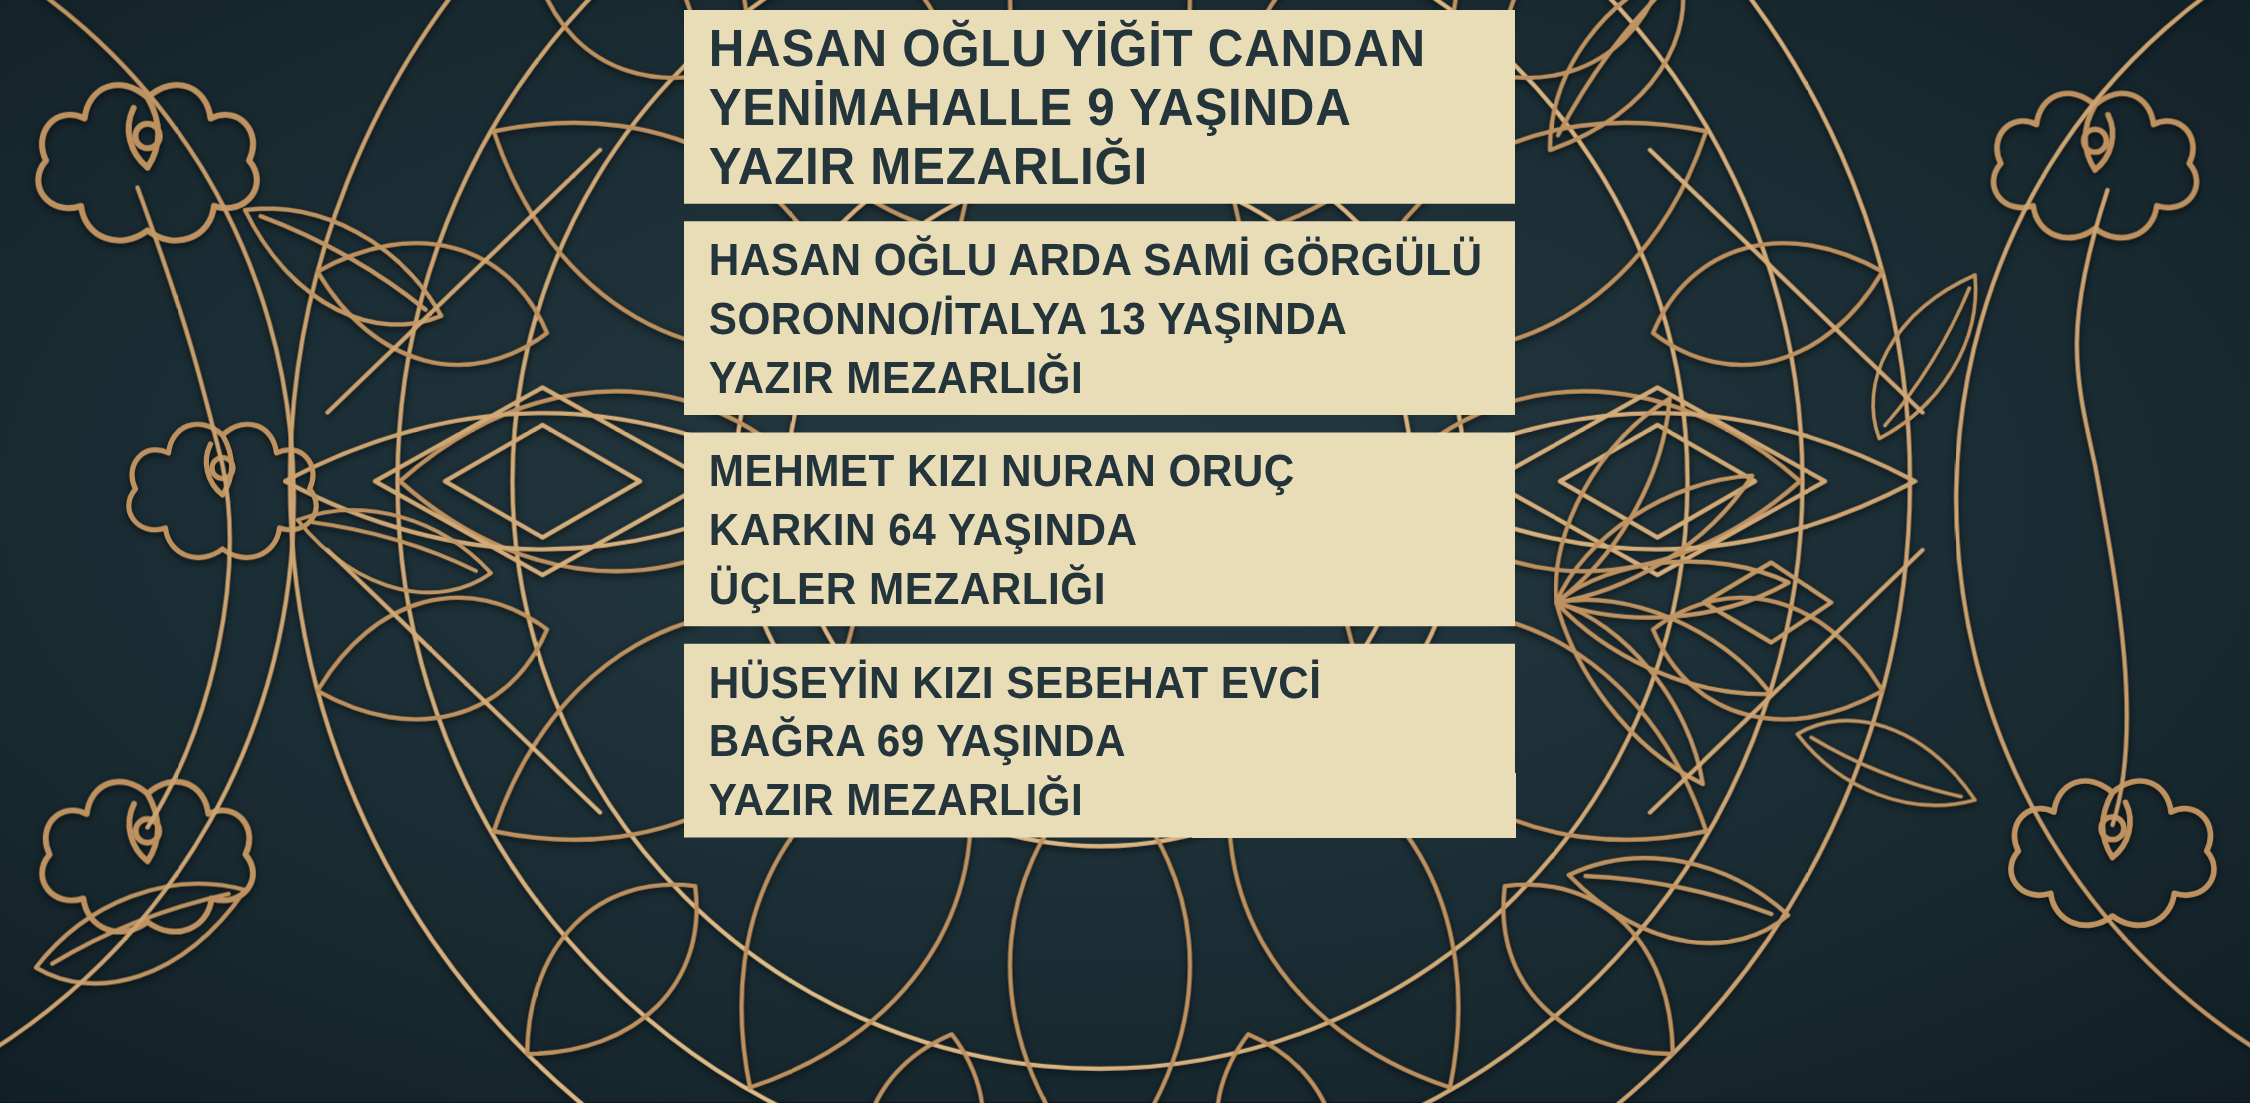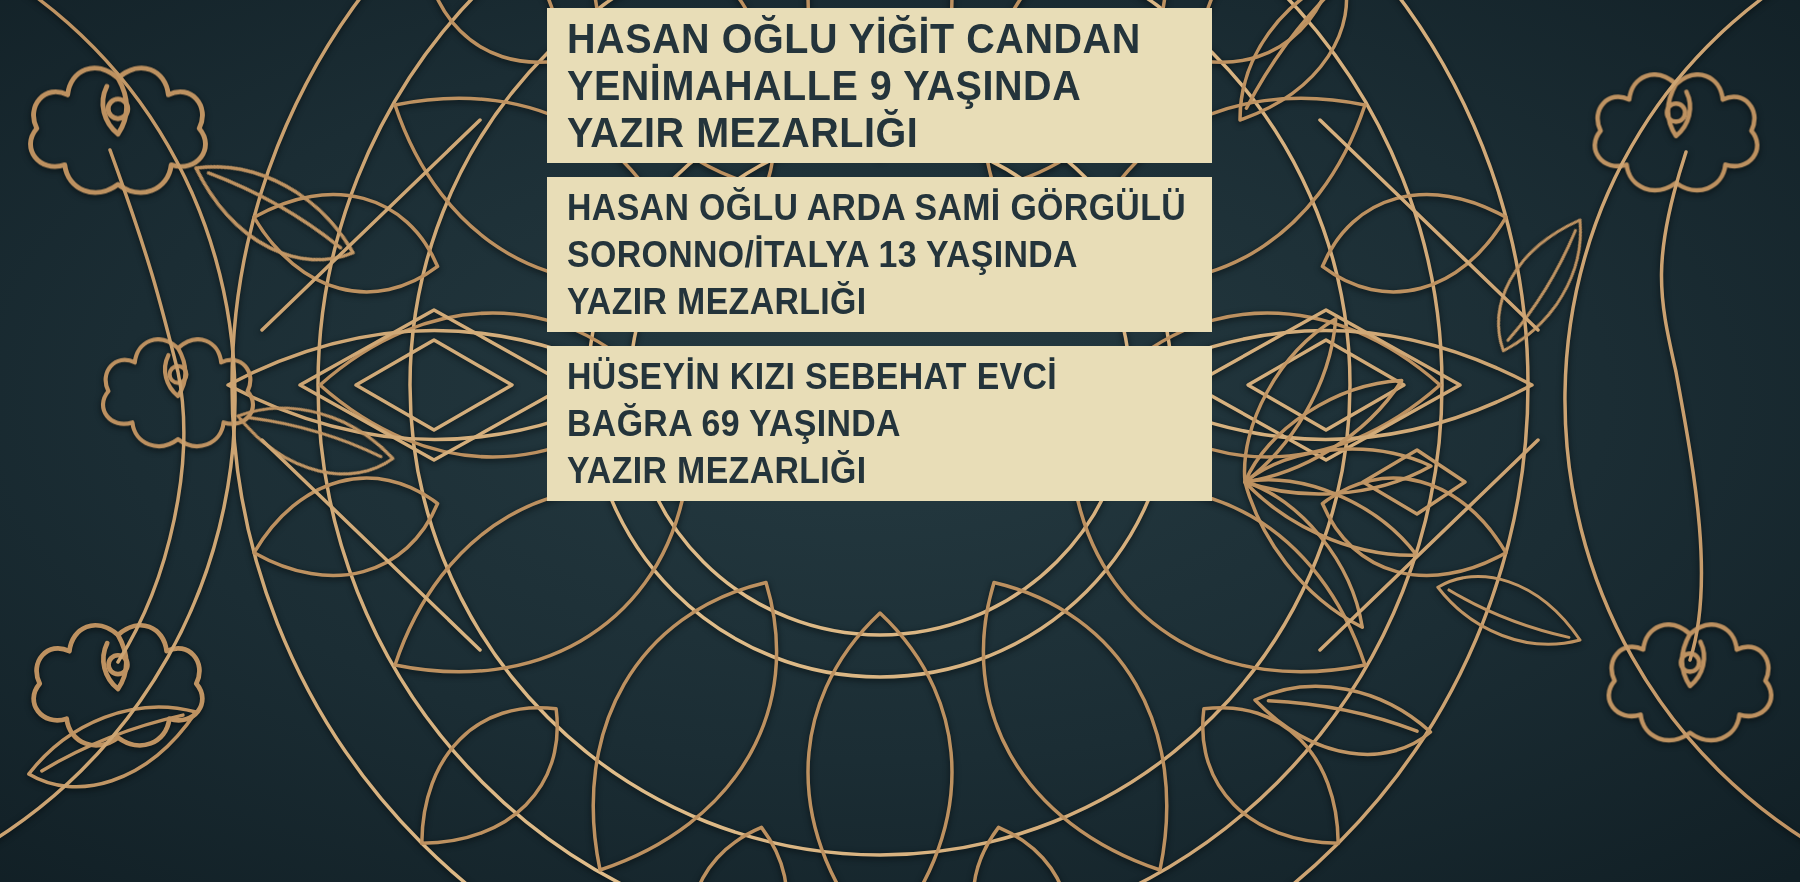--- a/index.html
+++ b/index.html
@@ -156,20 +156,25 @@
       <p>YAZIR MEZARLIĞI</p>
     </section>
 
     <section class="card">
       <p>HASAN OĞLU ARDA SAMİ GÖRGÜLÜ</p>
       <p>SORONNO/İTALYA 13 YAŞINDA</p>
       <p>YAZIR MEZARLIĞI</p>
     </section>
 
 
+    <section class="card">
+      <p>MEHMET KIZI NURAN ORUÇ</p>
+      <p>KARKIN 64 YAŞINDA</p>
+      <p>ÜÇLER MEZARLIĞI</p>
+    </section>
 
     <section class="card">
       <p>HÜSEYİN KIZI SEBEHAT EVCİ</p>
       <p>BAĞRA 69 YAŞINDA</p>
       <p>YAZIR MEZARLIĞI</p>
     </section>
 
   </div>
 </div>
 

